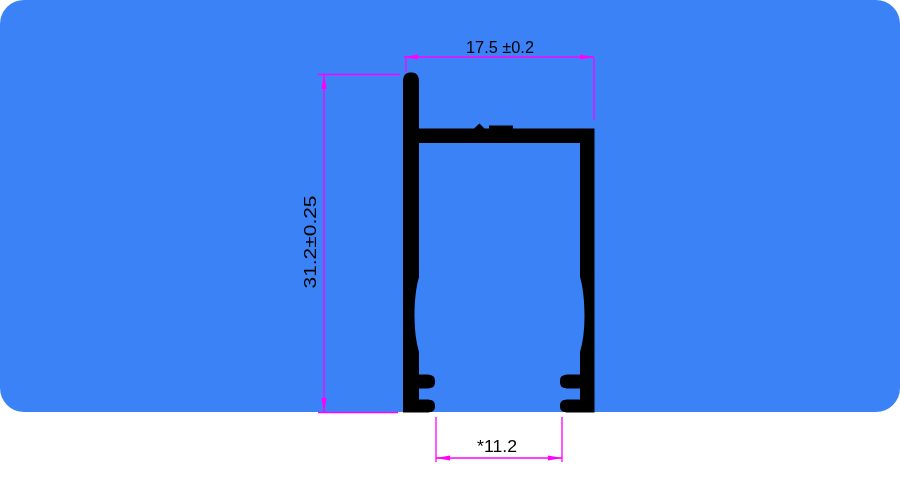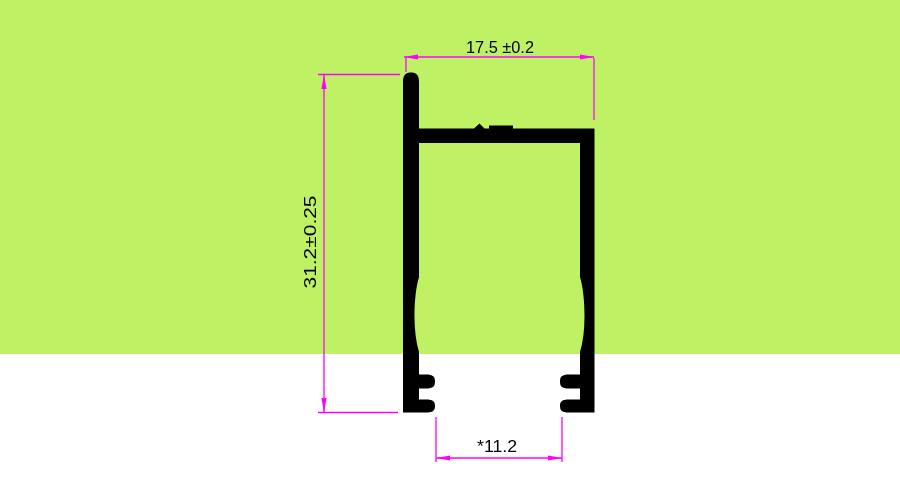--- a/index.html
+++ b/index.html
@@ -7,22 +7,23 @@
     padding: 0;
     background: #ffffff;
     width: 900px;
     height: 500px;
     overflow: hidden;
     font-family: "Liberation Sans", sans-serif;
   }
   .canvas-wrap {
     position: relative;
     width: 900px;
-    height: 354px;
-    background: #bef264;
+    height: 412px;
+    background: #3b82f6;
+    border-radius: 24px;
   }
   svg { display: block; }
   .dim-text {
     font-family: "Liberation Sans", sans-serif;
     font-size: 17px;
     font-weight: 400;
   }
 </style>
 </head>
 <body style="background: rgb(255, 255, 255);">

